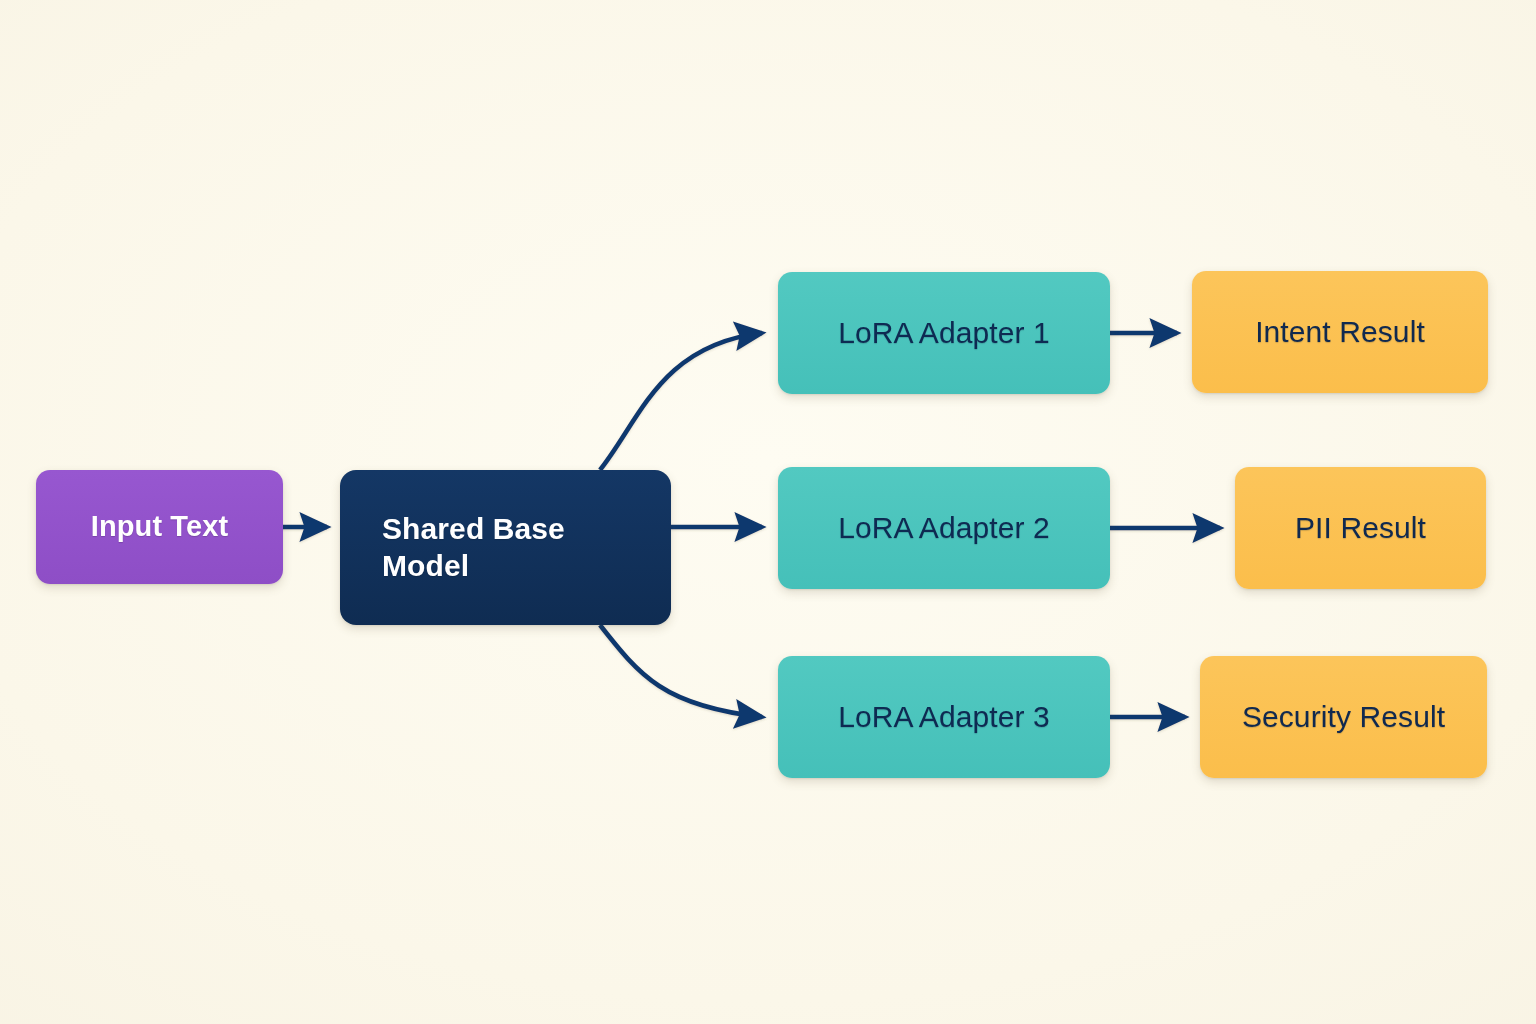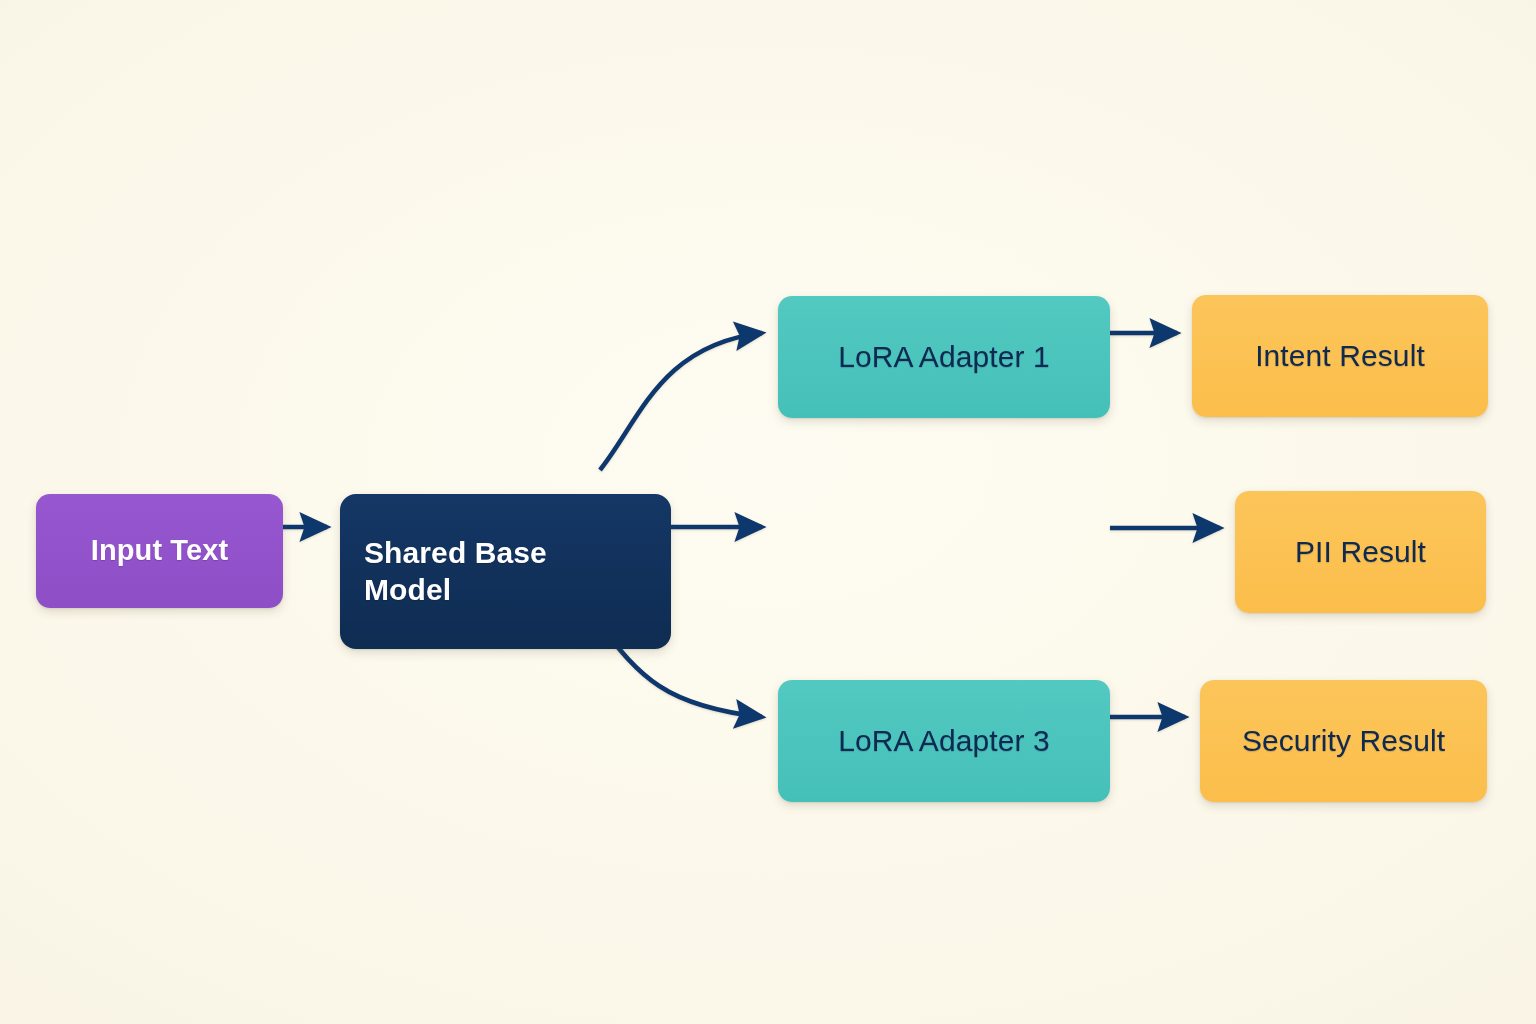--- a/index.html
+++ b/index.html
@@ -32,21 +32,20 @@
     pointer-events: none;
   }
   .node {
     position: absolute;
     box-sizing: border-box;
     display: flex;
     align-items: center;
     border-radius: 14px;
     box-shadow: 0 4px 10px rgba(90, 80, 50, 0.17), 0 1px 2px rgba(60,50,30,0.10);
     letter-spacing: 0.1px;
-    margin-top: 24px;
   }
   .node .label {
     display: block;
     width: 100%;
     line-height: 1.22;
     text-shadow: 0 1px 1px rgba(0,0,0,0.17);
   }
 
   
   .node--input {
@@ -65,21 +64,21 @@
   }
 
   
   .node--base {
     left: 340px;
     top: 470px;
     width: 331px;
     height: 155px;
     background: linear-gradient(180deg, #143765 0%, #0F2C52 100%);
     color: #FFFFFF;
-    padding-left: 24px;
+    padding-left: 42px;
     padding-right: 22px;
     justify-content: flex-start;
     border-radius: 16px;
   }
   .node--base .label {
     text-align: left;
     font-size: 30px;
     font-weight: 600;
     white-space: pre-line;
   }
@@ -158,20 +157,23 @@
   </div>
 
   <div class="node node--base">
     <span class="label">Shared Base
 Model</span>
   </div>
 
   <div class="node node--adapter node--adapter-1">
     <span class="label">LoRA Adapter 1</span>
   </div>
+  <div class="node node--adapter node--adapter-2">
+    <span class="label">LoRA Adapter 2</span>
+  </div>
   <div class="node node--adapter node--adapter-3">
     <span class="label">LoRA Adapter 3</span>
   </div>
 
   <div class="node node--result node--result-2">
     <span class="label">PII Result</span>
   </div>
   <div class="node node--result node--result-1">
     <span class="label">Intent Result</span>
   </div>

